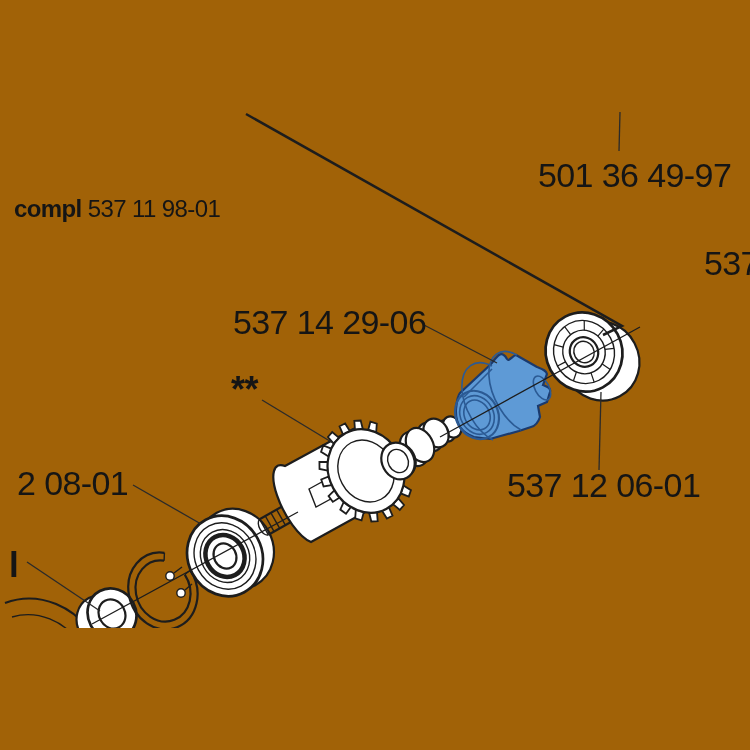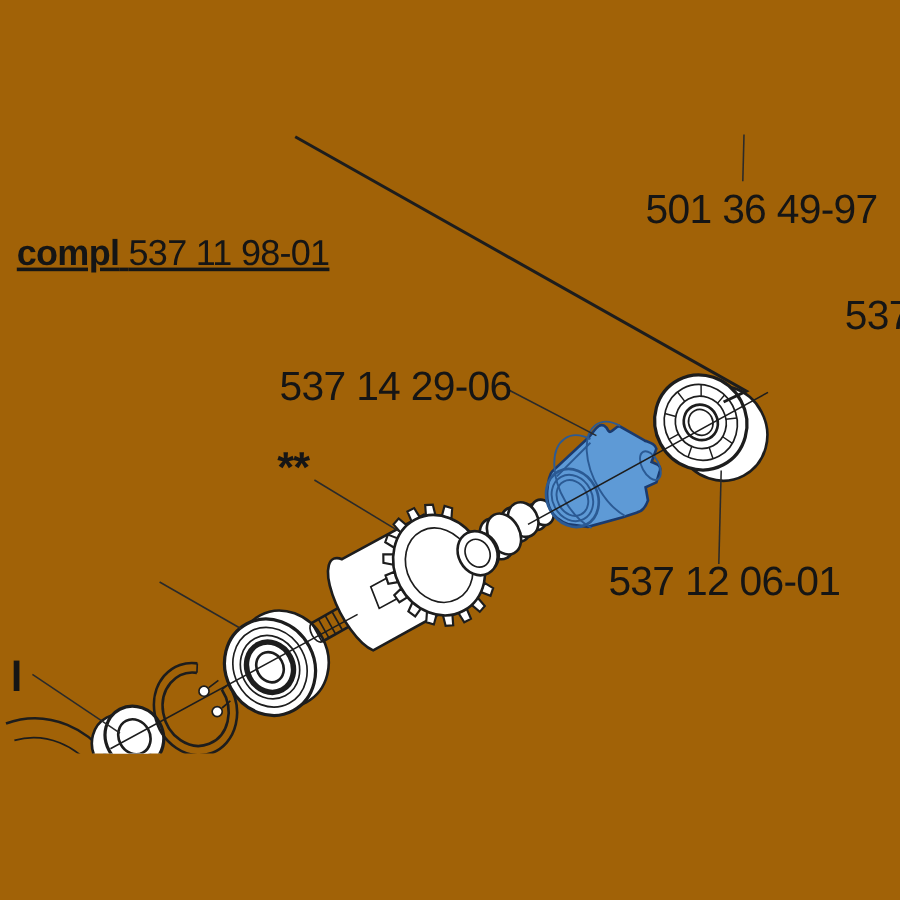--- a/index.html
+++ b/index.html
@@ -159,23 +159,24 @@
     <line class="leader" x1="262" y1="400" x2="333" y2="443"></line>
     <line class="leader" x1="133" y1="485" x2="201" y2="524"></line>
     <line class="leader" x1="601" y1="392" x2="599" y2="470"></line>
     <line class="leader" x1="27" y1="562" x2="100" y2="611"></line>
   </svg>
 
   <div class="lbl" style="left:538px;top:158px;">501 36 49-97</div>
 
   <div class="lbl" style="left:704px;top:246px;">537</div>
 
-  <div class="lbl" style="left:14px;top:197px;font-size:30px;text-decoration:underline;"><b>compl</b><span> </span><span>537 11 98-01</span></div>
+  <div class="lbl" style="left:14px;top:197px;font-size:24px;"><b>compl</b><span> </span><span>537 11 98-01</span></div>
 
   <div class="lbl" style="left:233px;top:305px;">537 14 29-06</div>
 
   <div class="lbl bold" style="left:231px;top:372px;font-size:36px;">**</div>
 
+  <div class="lbl" style="left:17px;top:466px;">2 08-01</div>
 
   <div class="lbl" style="left:507px;top:468px;">537 12 06-01</div>
 
   <div class="lbl bold" style="left:9px;top:547px;font-size:35px;">l</div>
 </div>
 
 </body></html>

